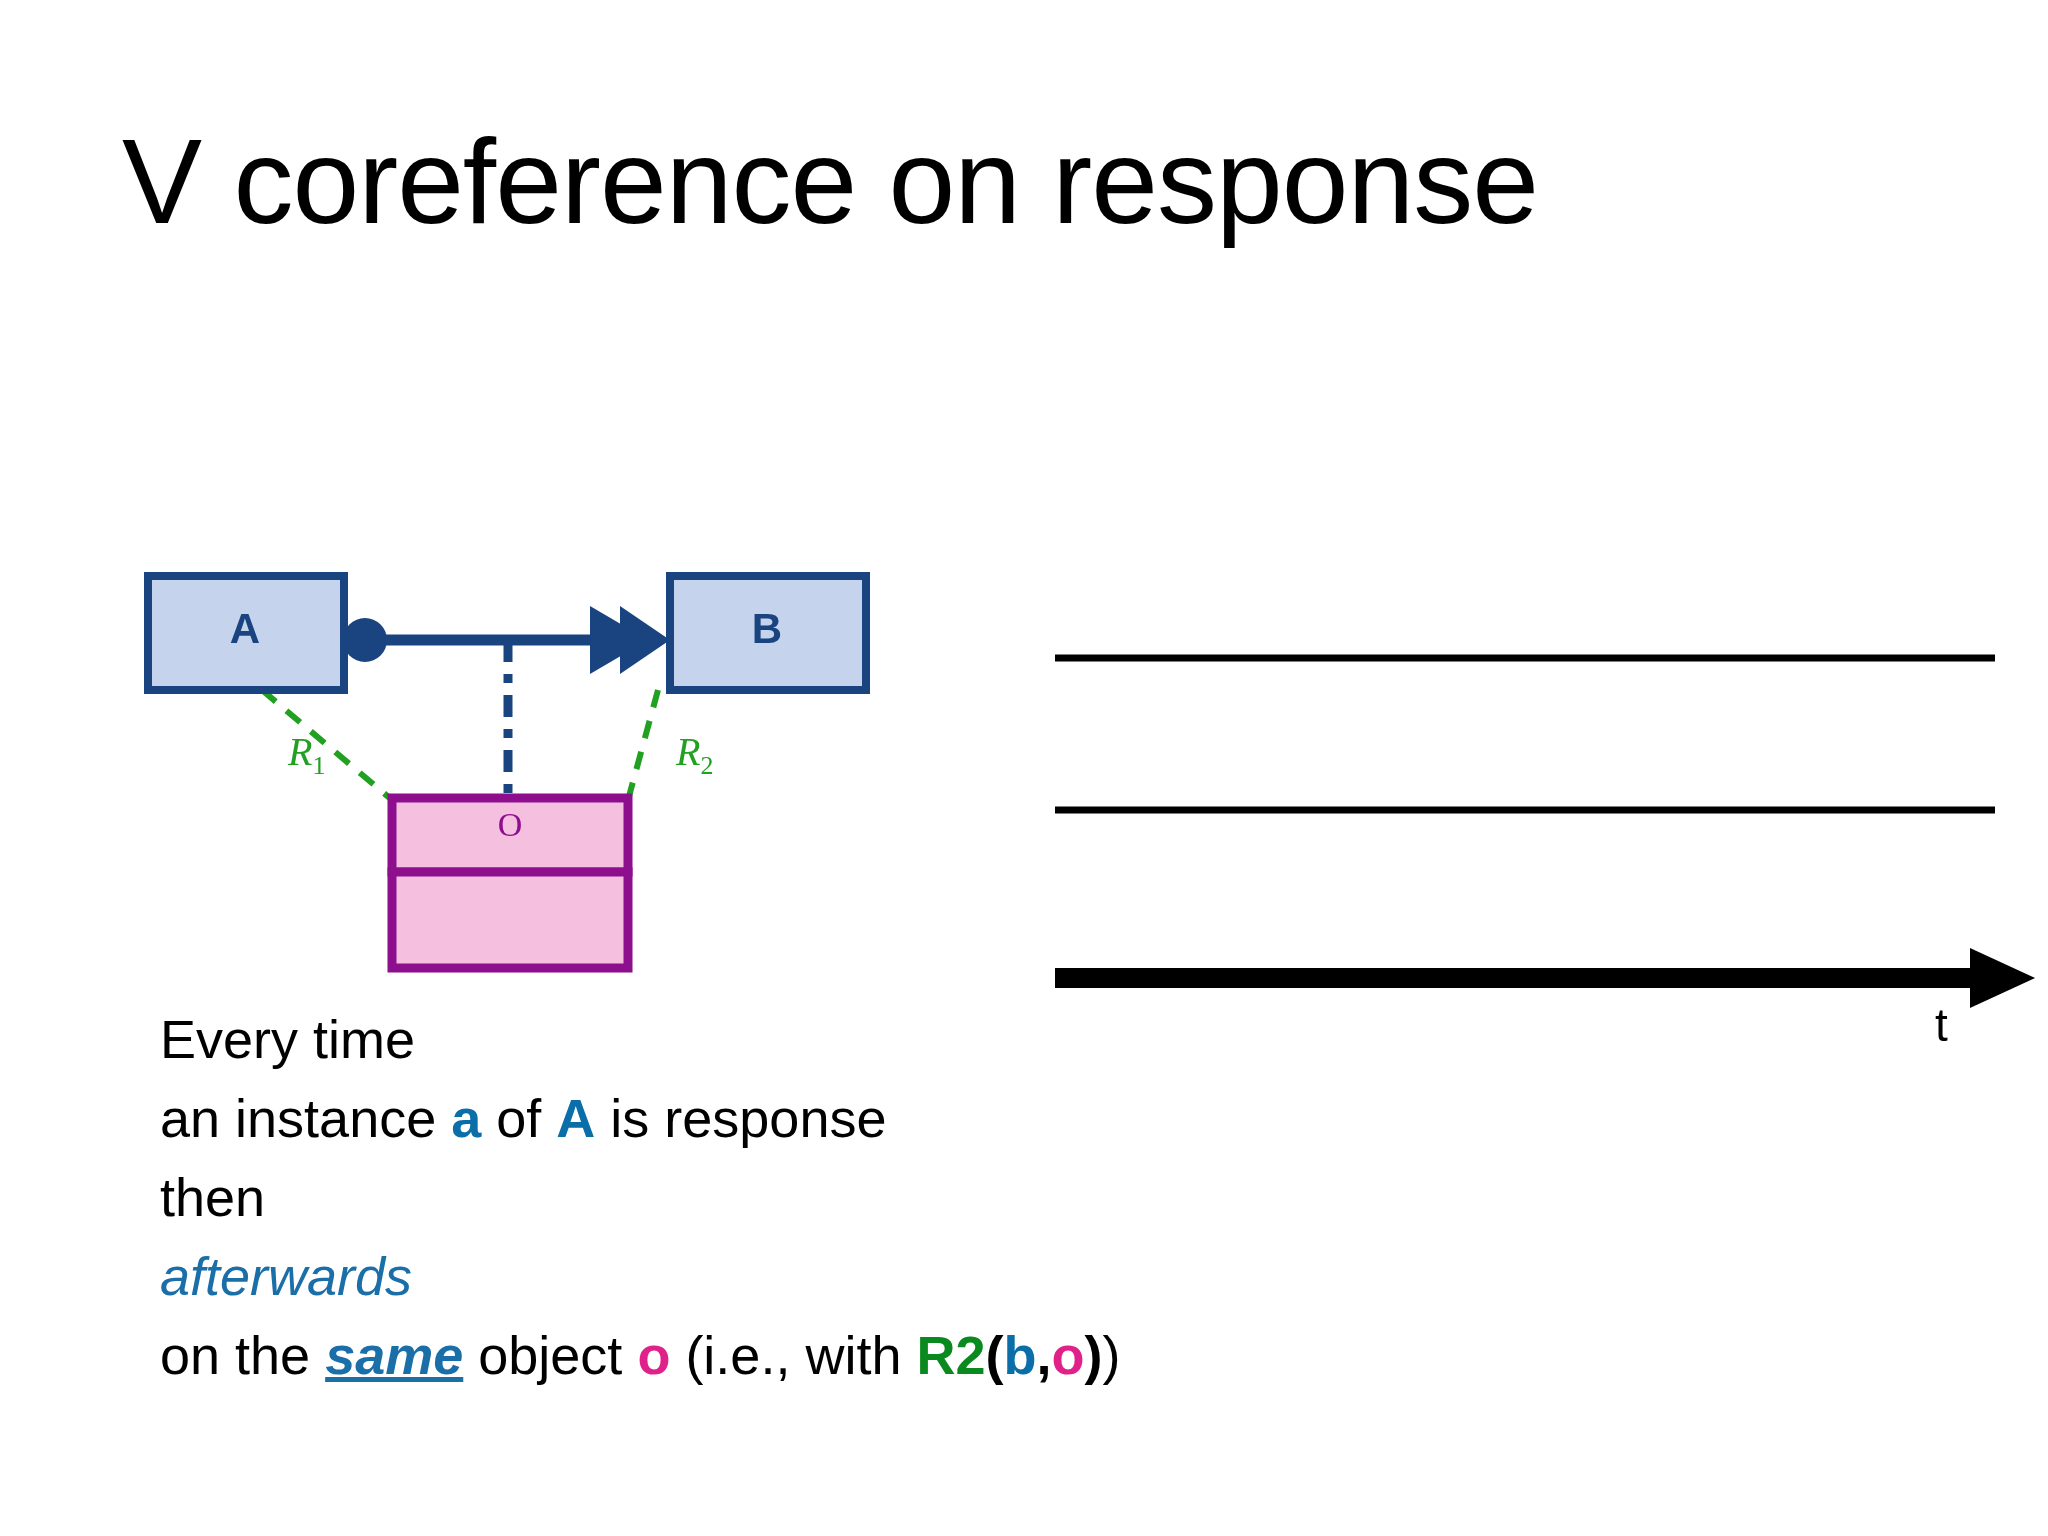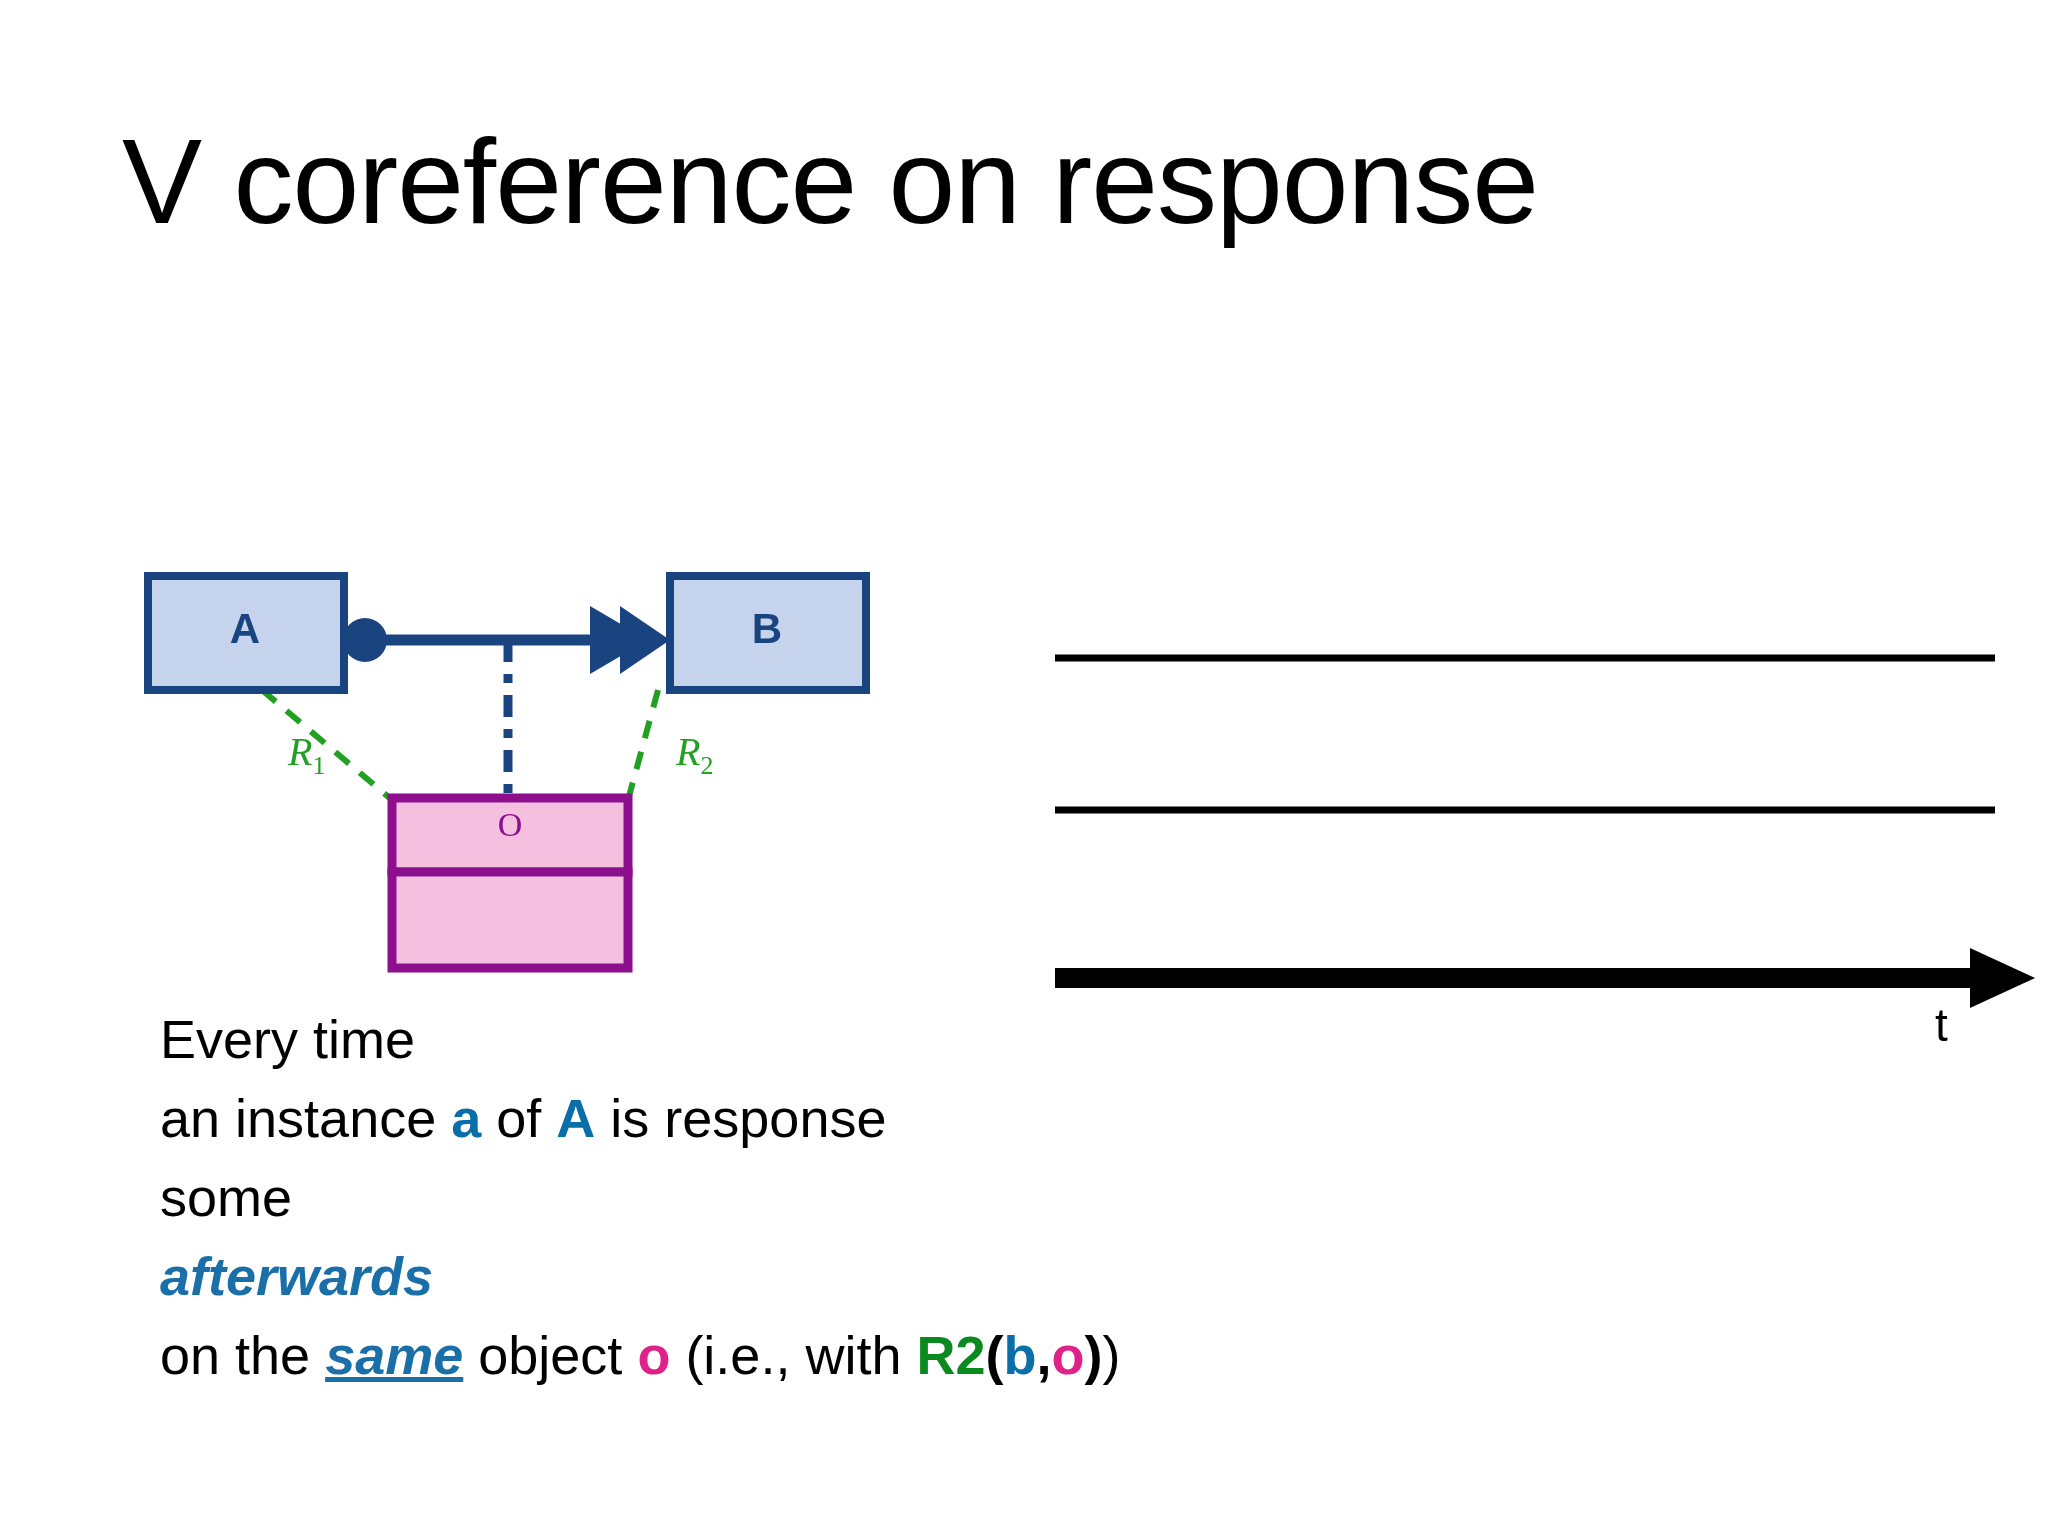--- a/index.html
+++ b/index.html
@@ -113,21 +113,21 @@
     color: #000000;
     white-space: nowrap;
   }
   #body-text .line { display: block; margin-left: 12px; }
   .tok-blue  { color: #0a6ea8; font-weight: bold; }
   .tok-pink  { color: #e0218a; font-weight: bold; }
   .tok-green { color: #0a8a1e; font-weight: bold; }
   .tok-black-b { color: #000000; font-weight: bold; }
   .tok-afterwards {
     color: #1a6fa8;
-    font-weight: bold;
+    font-weight: normal;
     font-style: italic;
   }
   .tok-same {
     color: #1a6fa8;
     font-weight: bold;
     font-style: italic;
     text-decoration: underline;
   }
 </style>
 </head>
@@ -177,16 +177,16 @@
     <line x1="0" y1="210" x2="940" y2="210" stroke="#000000" stroke-width="7"></line>
     <line x1="0" y1="378" x2="930" y2="378" stroke="#000000" stroke-width="20"></line>
     <polygon points="915,348 980,378 915,408" fill="#000000"></polygon>
   </svg>
   <div id="timeline-t-label">t</div>
 </div>
 
 <div id="body-text">
     <span class="line"><span>Every time</span></span>
     <span class="line"><span>an instance </span><span class="tok-blue">a</span><span> of </span><span class="tok-blue">A</span><span> is response</span></span>
-    <span class="line"><span>some</span></span>
+    <span class="line"><span>then</span></span>
     <span class="line"><span class="tok-afterwards">afterwards</span></span>
     <span class="line"><span>on the </span><span class="tok-same">same</span><span> object </span><span class="tok-pink">o</span><span> (i.e., with </span><span class="tok-green">R2</span><span class="tok-black-b">(</span><span class="tok-blue">b</span><span class="tok-black-b">,</span><span class="tok-pink">o</span><span class="tok-black-b">)</span><span>)</span></span>
   </div>
 
 </body></html>

